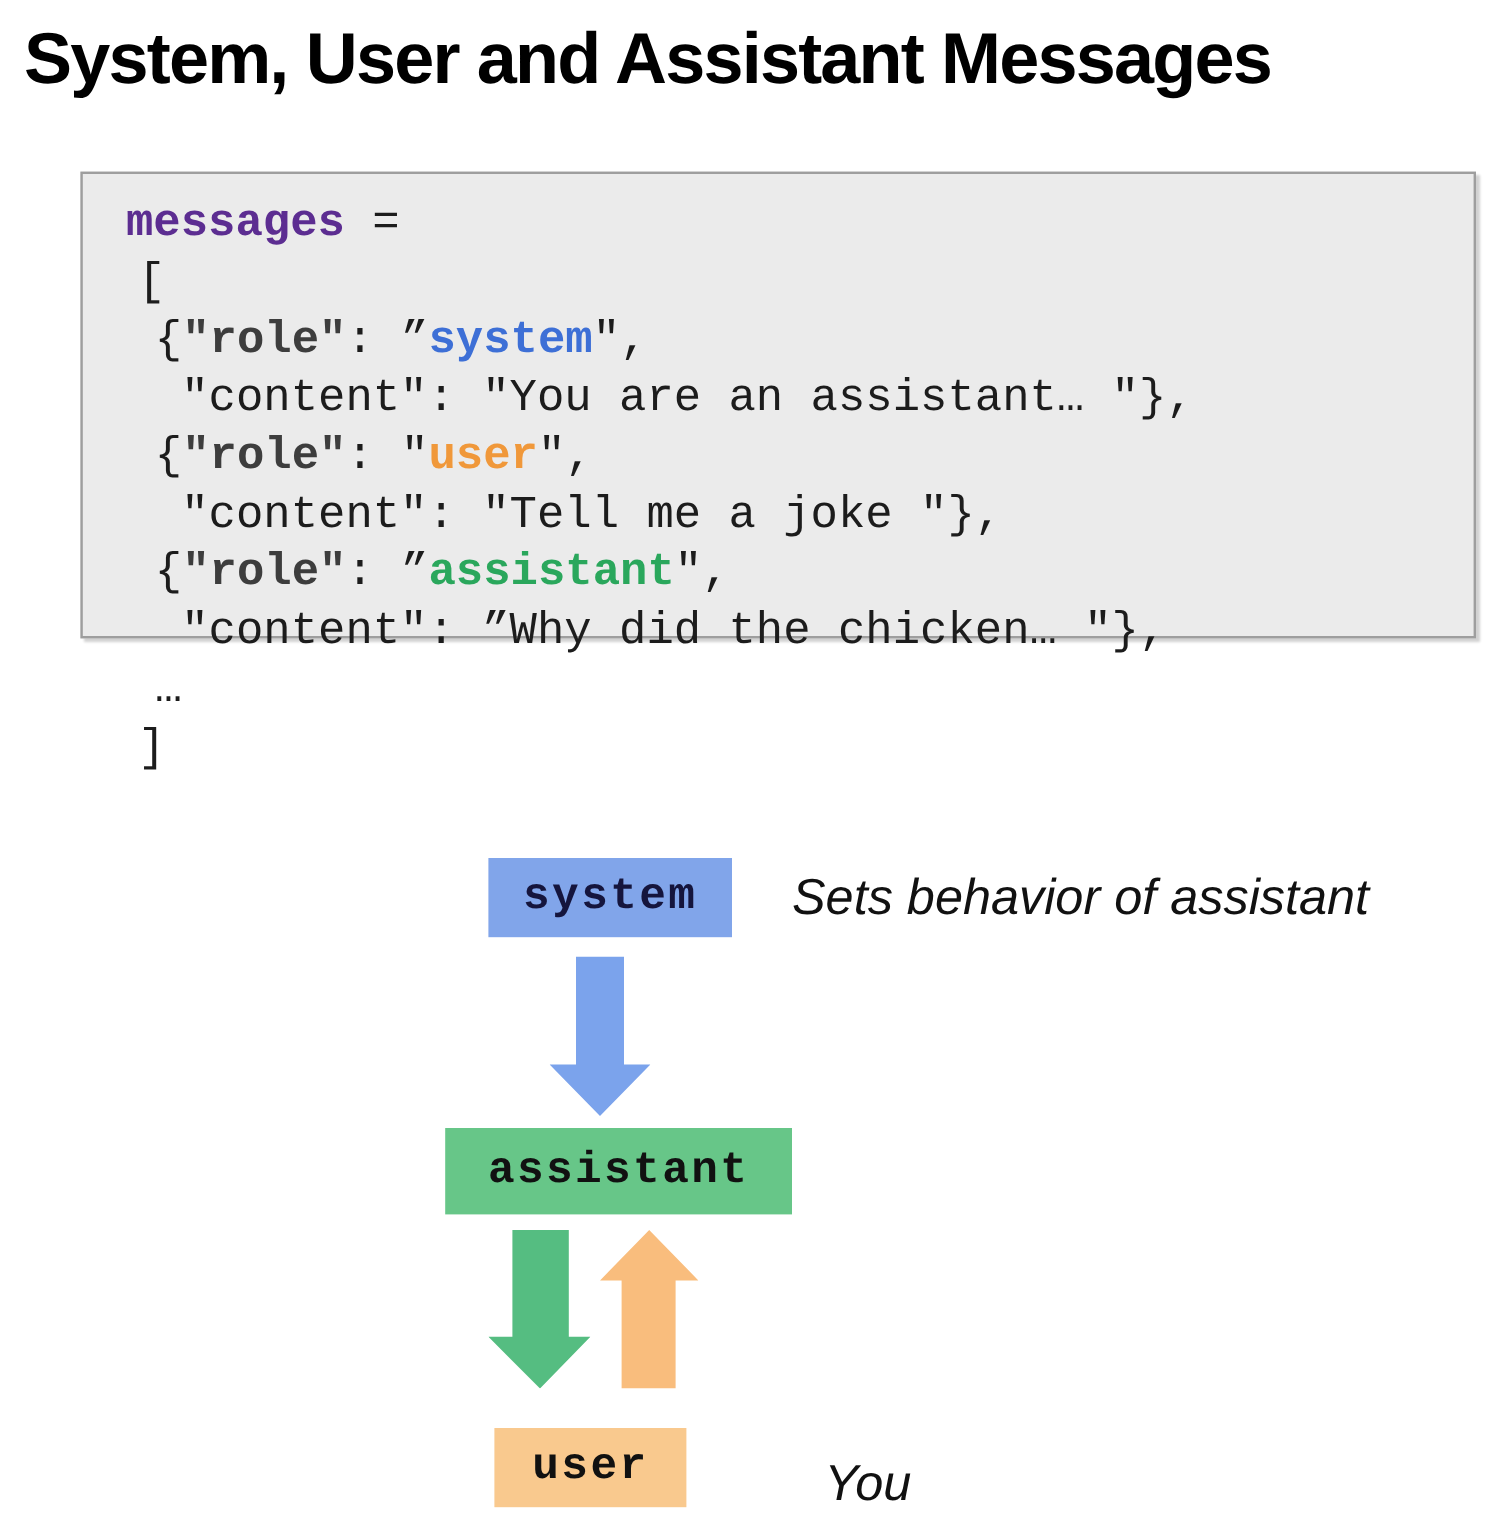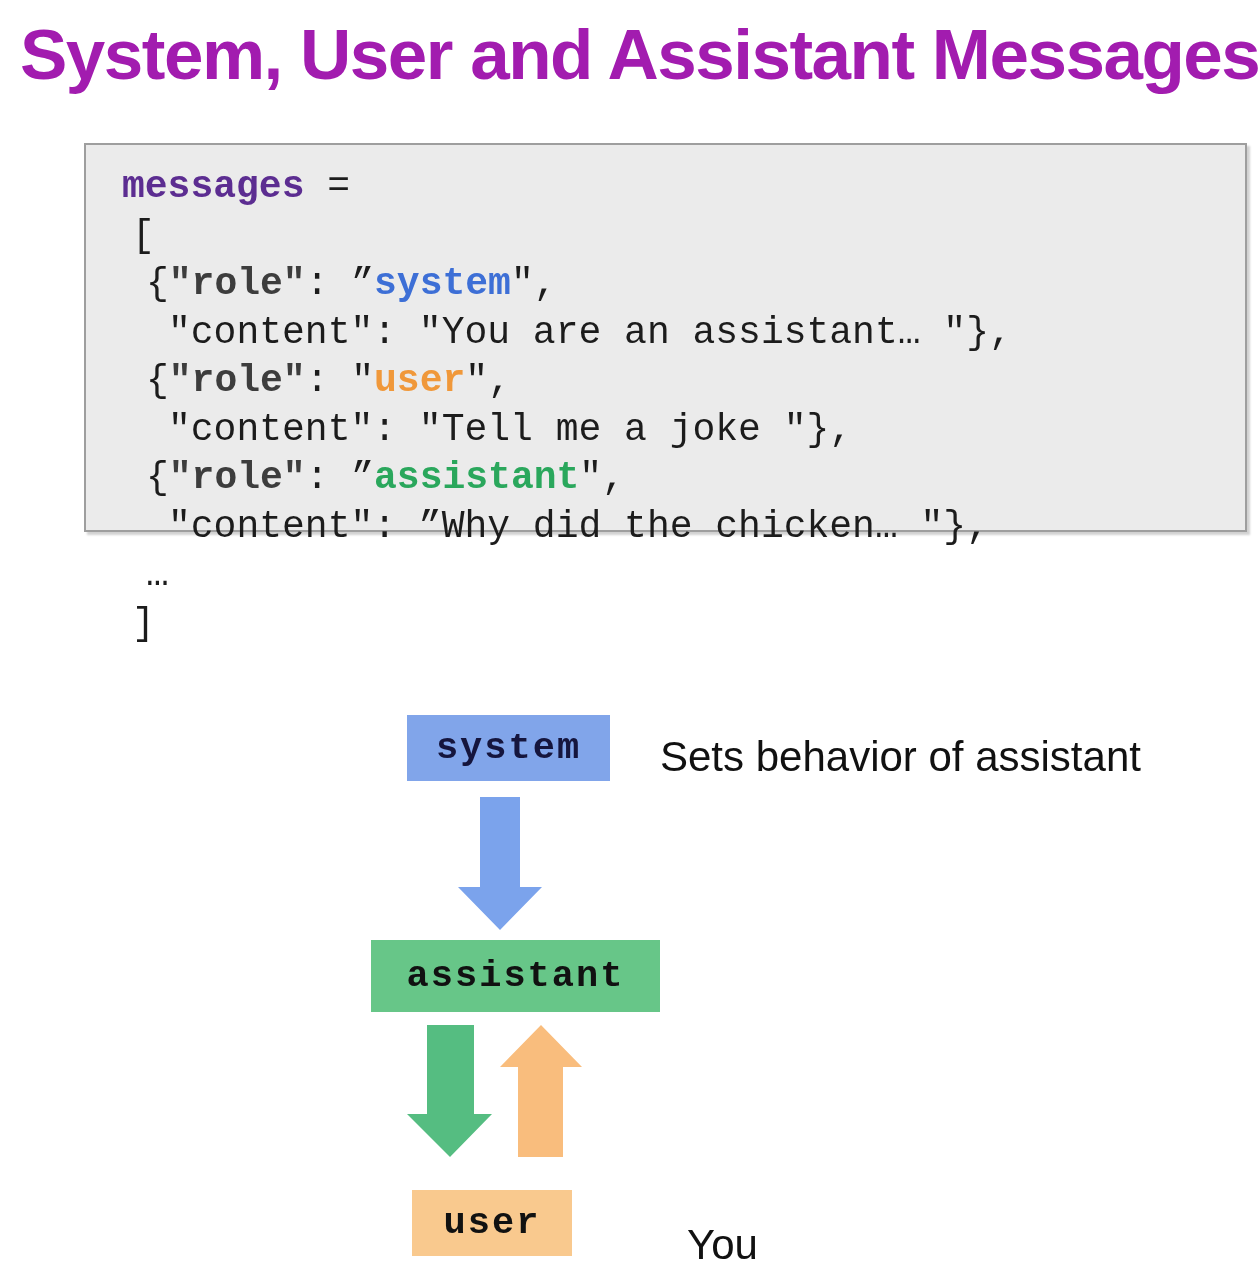--- a/index.html
+++ b/index.html
@@ -2,26 +2,26 @@
 <html style="--code-bg: #ebebeb; --code-border: #9e9e9e; --code-text: #1c1c1c; --code-keyword-purple: #5c2d91; --code-role-gray: #3d3d3d; --code-system-blue: #3d6fd6; --code-user-orange: #f0983a; --code-assistant-green: #2aa75c; --box-system-blue: #81a5ea; --box-assistant-green: #67c688; --box-user-orange: #f9c98e; --arrow-blue: #7ba3ec; --arrow-green: #55bd81; --arrow-orange: #f9bd7d; --label-text: #111111; --system-box-text: #15153d;"><head>
 <meta charset="utf-8">
 <style>
   html,body{margin:0;padding:0;background:#fff;}
   .canvas{
     position:relative;width:1260px;height:1282px;background:#ffffff;
     font-family:"Liberation Sans",sans-serif;overflow:hidden;
   }
   .page-title{
     position:absolute;left:20px;top:14px;margin:0;
-    font-size:71px;font-weight:600;letter-spacing:-1.5px;
-    color:#a21caf;white-space:nowrap;
+    font-size:60px;font-weight:600;letter-spacing:-1.5px;
+    color:#000000;white-space:nowrap;
   }
   
   .codeblock{
-    position:absolute;left:84px;top:143px;width:1163px;height:389px;
+    position:absolute;left:67px;top:143px;width:1163px;height:389px;
     box-sizing:border-box;background:var(--code-bg);
     border:2px solid var(--code-border);
     box-shadow:3px 3px 2px rgba(0,0,0,0.18);
     padding:18px 0 0 36px;
     font-family:"Liberation Mono","DejaVu Sans Mono",monospace;
     font-size:38px;color:var(--code-text);
   }
   .code-line{height:48.5px;line-height:48.5px;white-space:pre;}
   .ind-h{padding-left:10px;}
   .ind-1{padding-left:24px;}
@@ -34,22 +34,22 @@
   
   .dg-box{
     position:absolute;display:flex;align-items:center;justify-content:center;
     font-family:"Liberation Mono","DejaVu Sans Mono",monospace;
     font-weight:bold;font-size:37px;letter-spacing:2px;color:#111;
   }
   .box-system{left:407px;top:715px;width:203px;height:66px;background:var(--box-system-blue);color:var(--system-box-text);}
   .box-assistant{left:371px;top:940px;width:289px;height:72px;background:var(--box-assistant-green);}
   .box-user{left:412px;top:1190px;width:160px;height:66px;background:var(--box-user-orange);}
   .dg-desc{
-    position:absolute;display:flex;align-items:flex-end;
-    font-size:42px;font-weight:500;color:var(--label-text);white-space:nowrap;
+    position:absolute;display:flex;align-items:center;
+    font-size:42px;font-weight:500;color:var(--label-text);white-space:nowrap;font-style:italic;
   }
   .desc-system{left:660px;top:715px;height:66px;}
   .desc-assistant{left:690px;top:940px;height:72px;}
   .desc-user{left:687px;top:1203px;height:66px;}
   .arrow{position:absolute;display:block;}
   .arrow-blue{left:458px;top:797px;}
   .arrow-blue polygon{fill:var(--arrow-blue);}
   .arrow-green{left:407px;top:1025px;}
   .arrow-green polygon{fill:var(--arrow-green);}
   .arrow-orange{left:500px;top:1025px;}

